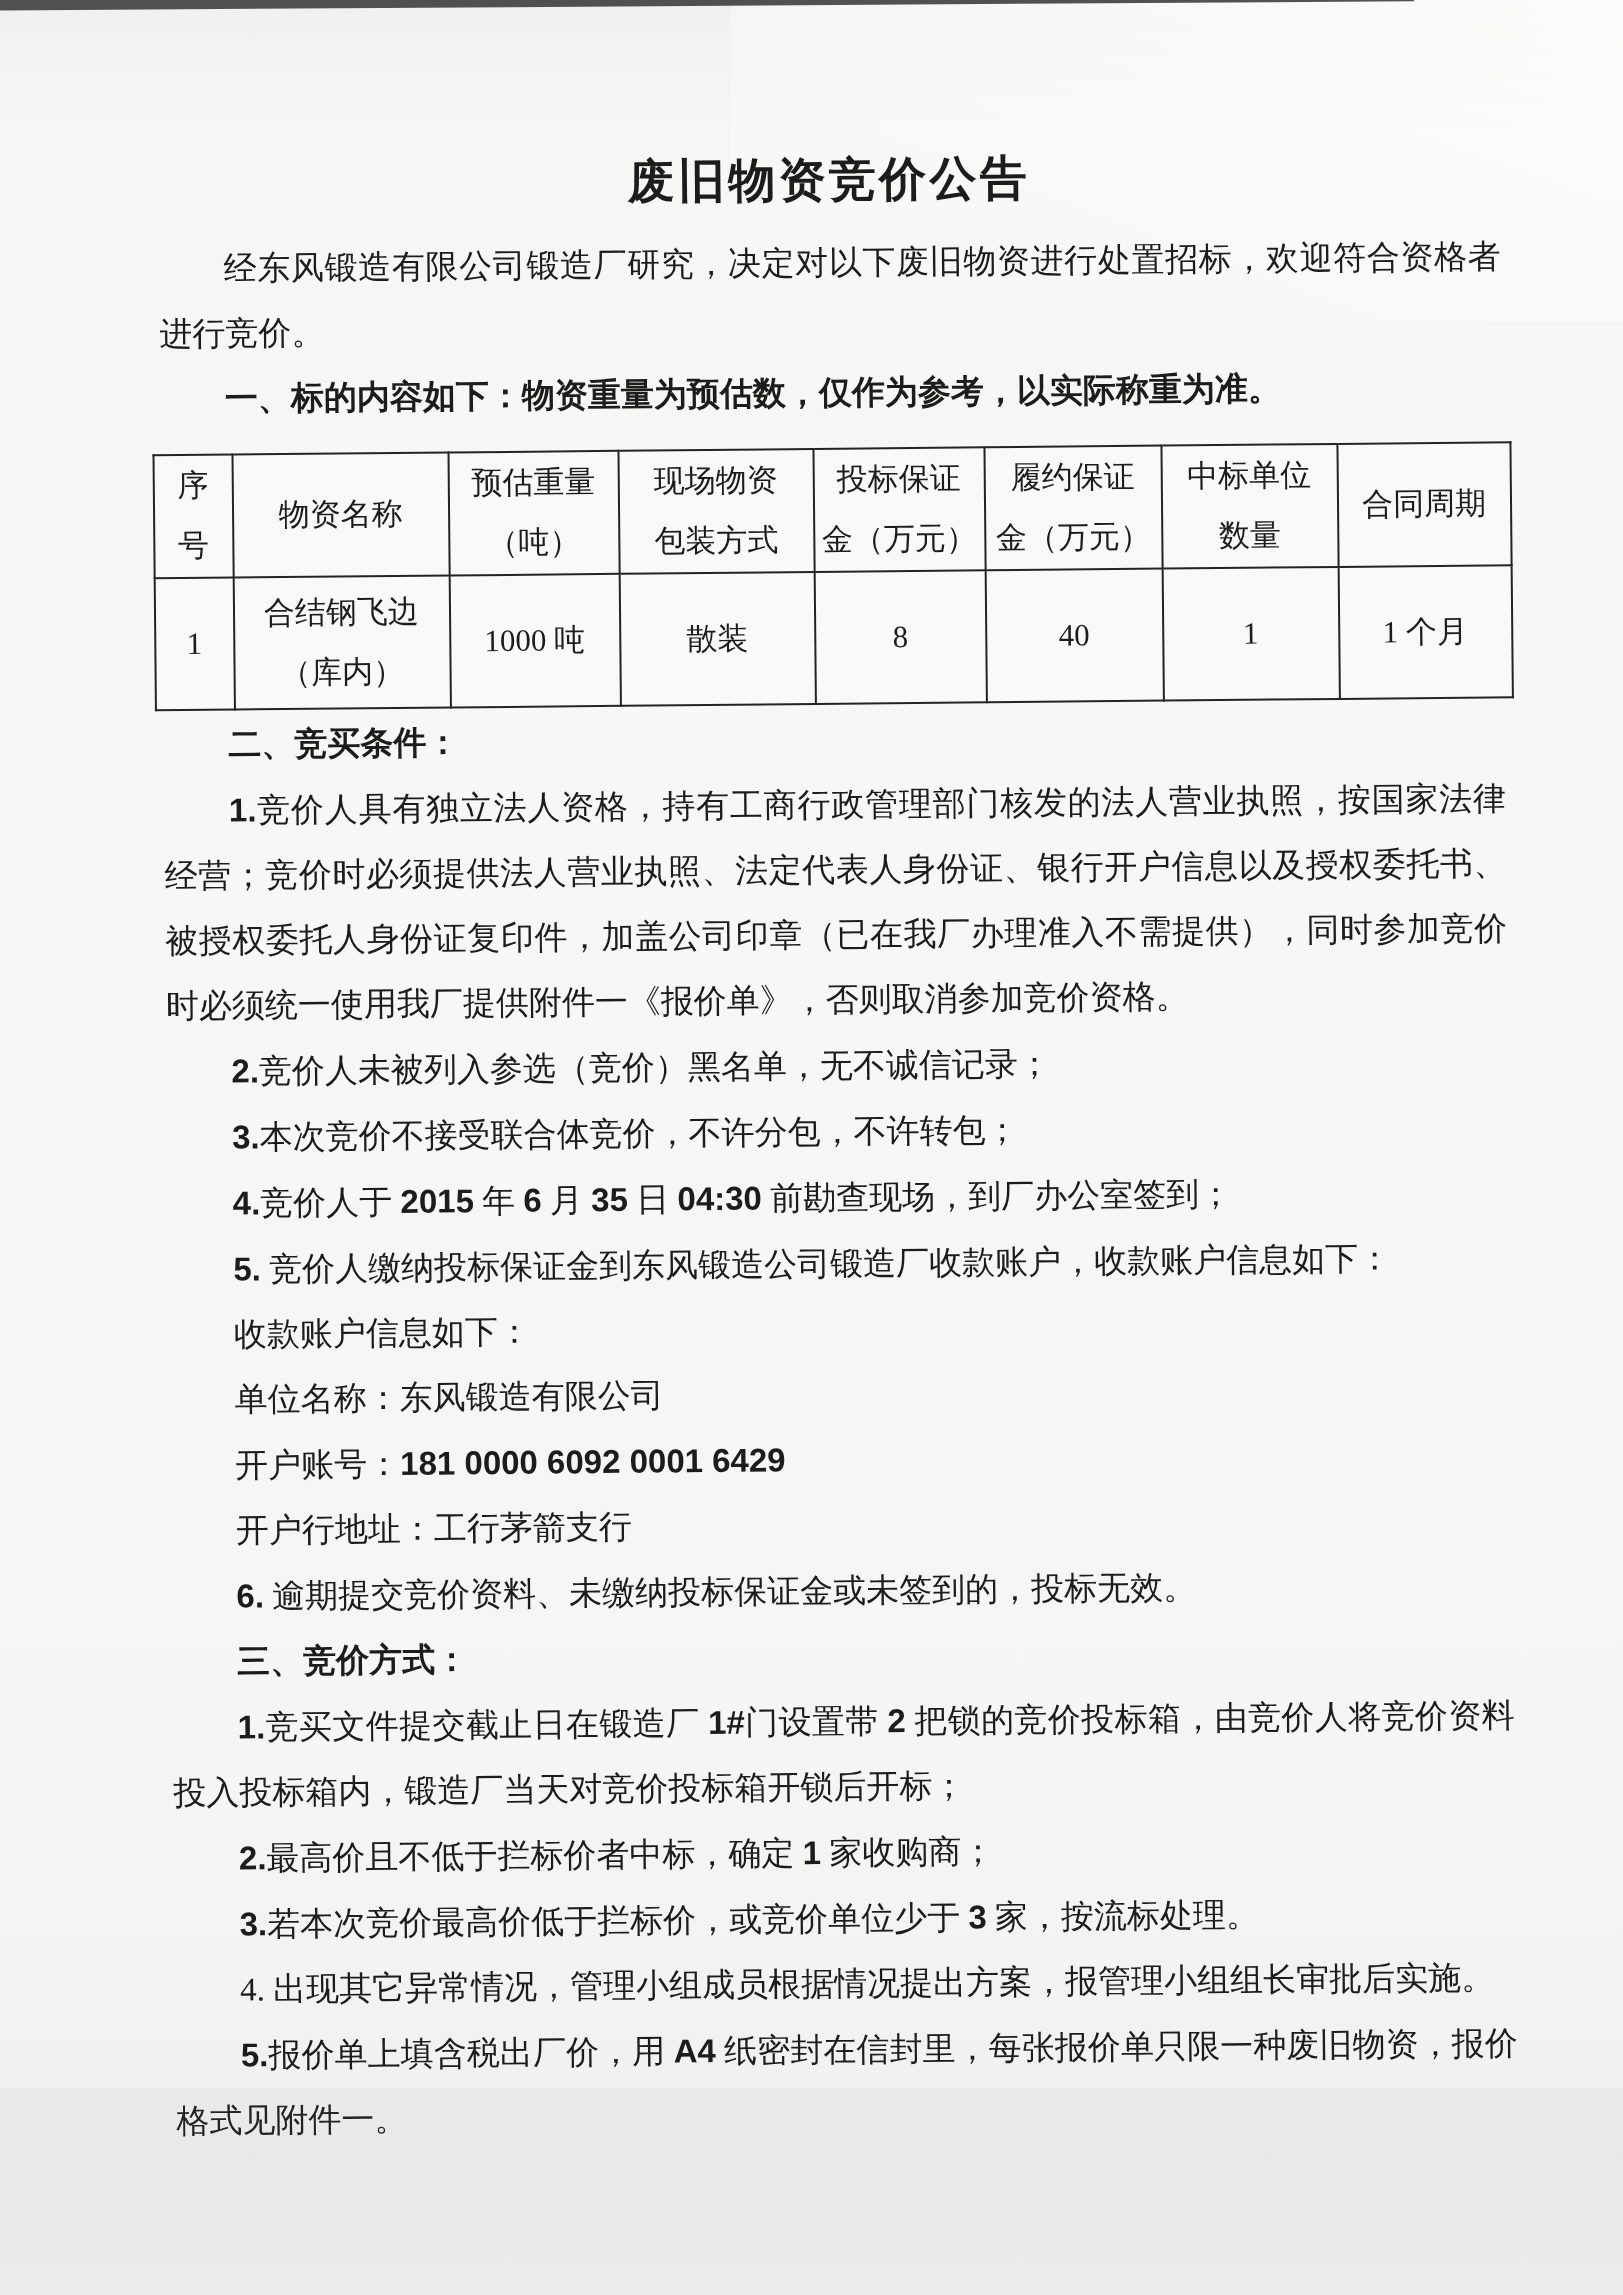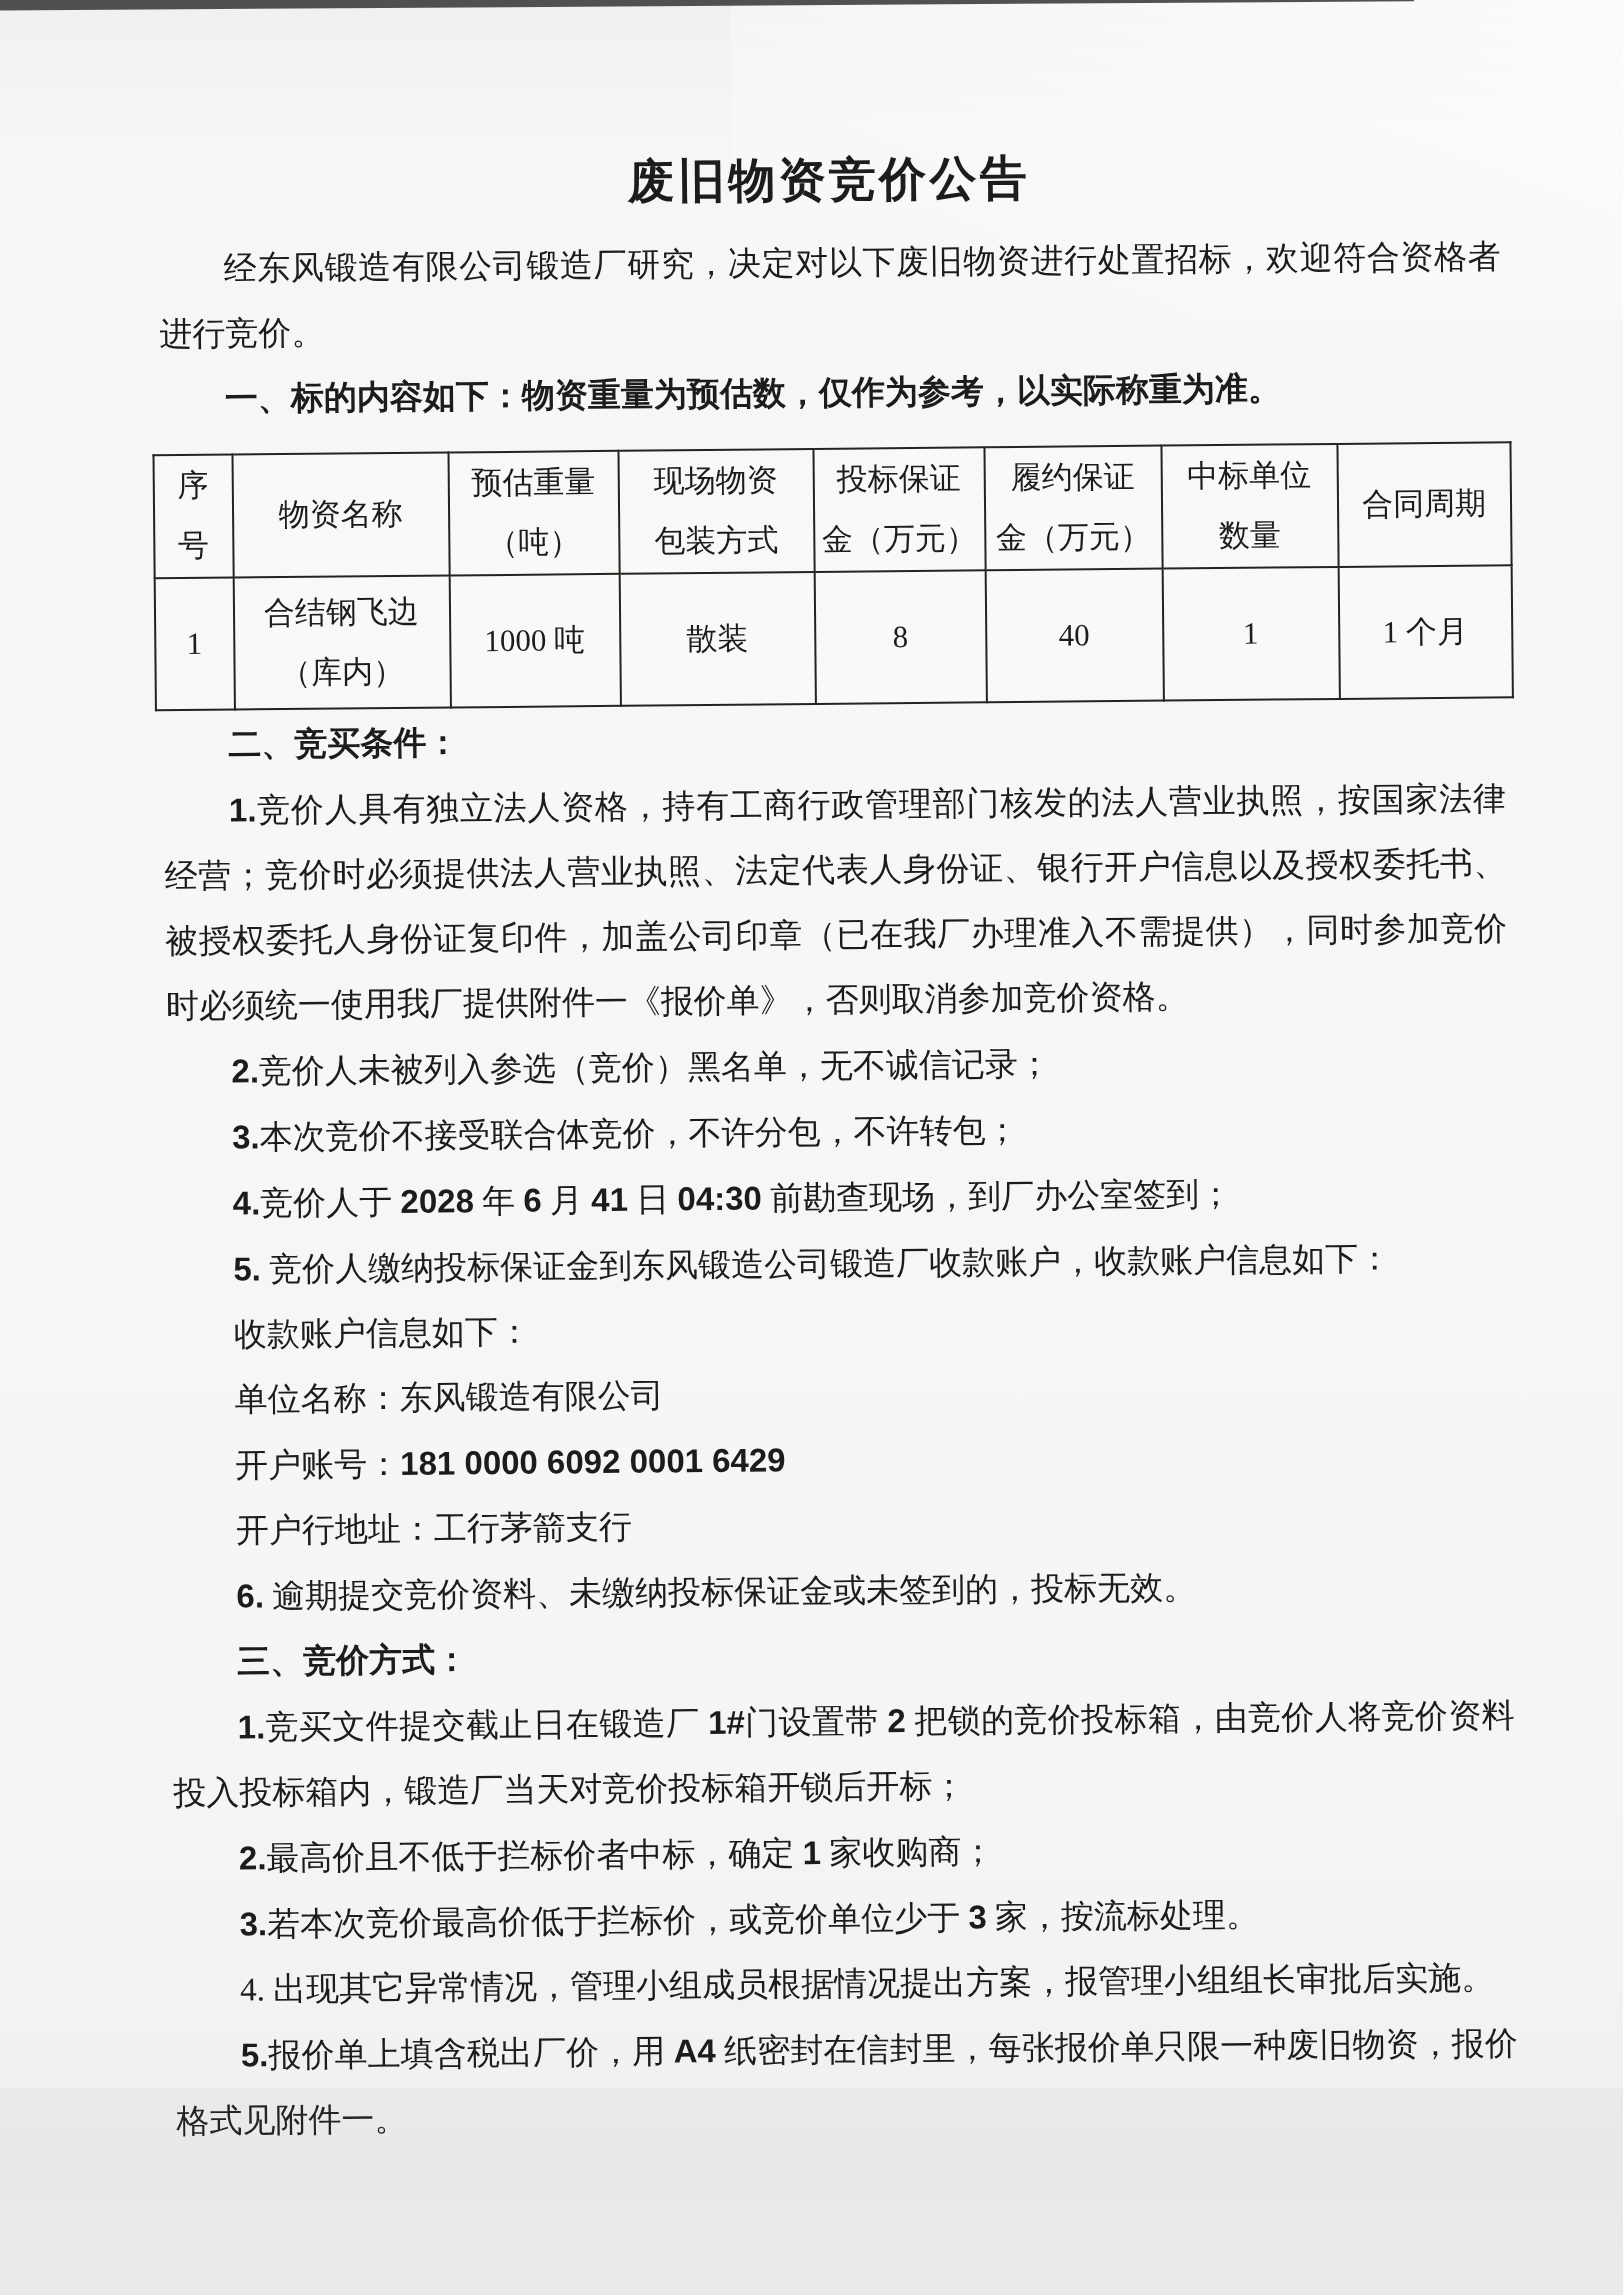--- a/index.html
+++ b/index.html
@@ -165,21 +165,21 @@
           <td>1</td>
           <td>1 个月</td>
         </tr>
       </tbody>
     </table>
 
     <p class="para heading sec2-head"><span>二、竞买条件：</span></p>
     <p class="para"><span class="b">1.</span><span>竞价人具有独立法人资格，持有工商行政管理部门核发的法人营业执照，按国家法律经营；竞价时必须提供法人营业执照、法定代表人身份证、银行开户信息以及授权委托书、被授权委托人身份证复印件，加盖公司印章（已在我厂办理准入不需提供），同时参加竞价时必须统一使用我厂提供附件一《报价单》，否则取消参加竞价资格。</span></p>
     <p class="para"><span class="b">2.</span><span>竞价人未被列入参选（竞价）黑名单，无不诚信记录；</span></p>
     <p class="para"><span class="b">3.</span><span>本次竞价不接受联合体竞价，不许分包，不许转包；</span></p>
-    <p class="para"><span class="b">4.</span><span>竞价人于 </span><span class="b">2028</span><span> 年 </span><span class="b">6</span><span> 月 </span><span class="b">41</span><span> 日 </span><span class="b">04:30</span><span> 前勘查现场，到厂办公室签到；</span></p>
+    <p class="para"><span class="b">4.</span><span>竞价人于 </span><span class="b">2015</span><span> 年 </span><span class="b">6</span><span> 月 </span><span class="b">35</span><span> 日 </span><span class="b">04:30</span><span> 前勘查现场，到厂办公室签到；</span></p>
     <p class="para"><span class="b">5.</span><span> 竞价人缴纳投标保证金到东风锻造公司锻造厂收款账户，收款账户信息如下：</span></p>
     <p class="para"><span>收款账户信息如下：</span></p>
     <p class="para"><span>单位名称：东风锻造有限公司</span></p>
     <p class="para"><span>开户账号：</span><span class="b">181 0000 6092 0001 6429</span></p>
     <p class="para"><span>开户行地址：工行茅箭支行</span></p>
     <p class="para"><span class="b">6.</span><span> 逾期提交竞价资料、未缴纳投标保证金或未签到的，投标无效。</span></p>
 
     <p class="para heading"><span>三、竞价方式：</span></p>
     <p class="para"><span class="b">1.</span><span>竞买文件提交截止日在锻造厂 </span><span class="b">1#</span><span>门设置带 </span><span class="b">2</span><span> 把锁的竞价投标箱，由竞价人将竞价资料投入投标箱内，锻造厂当天对竞价投标箱开锁后开标；</span></p>
     <p class="para"><span class="b">2.</span><span>最高价且不低于拦标价者中标，确定 </span><span class="b">1</span><span> 家收购商；</span></p>

